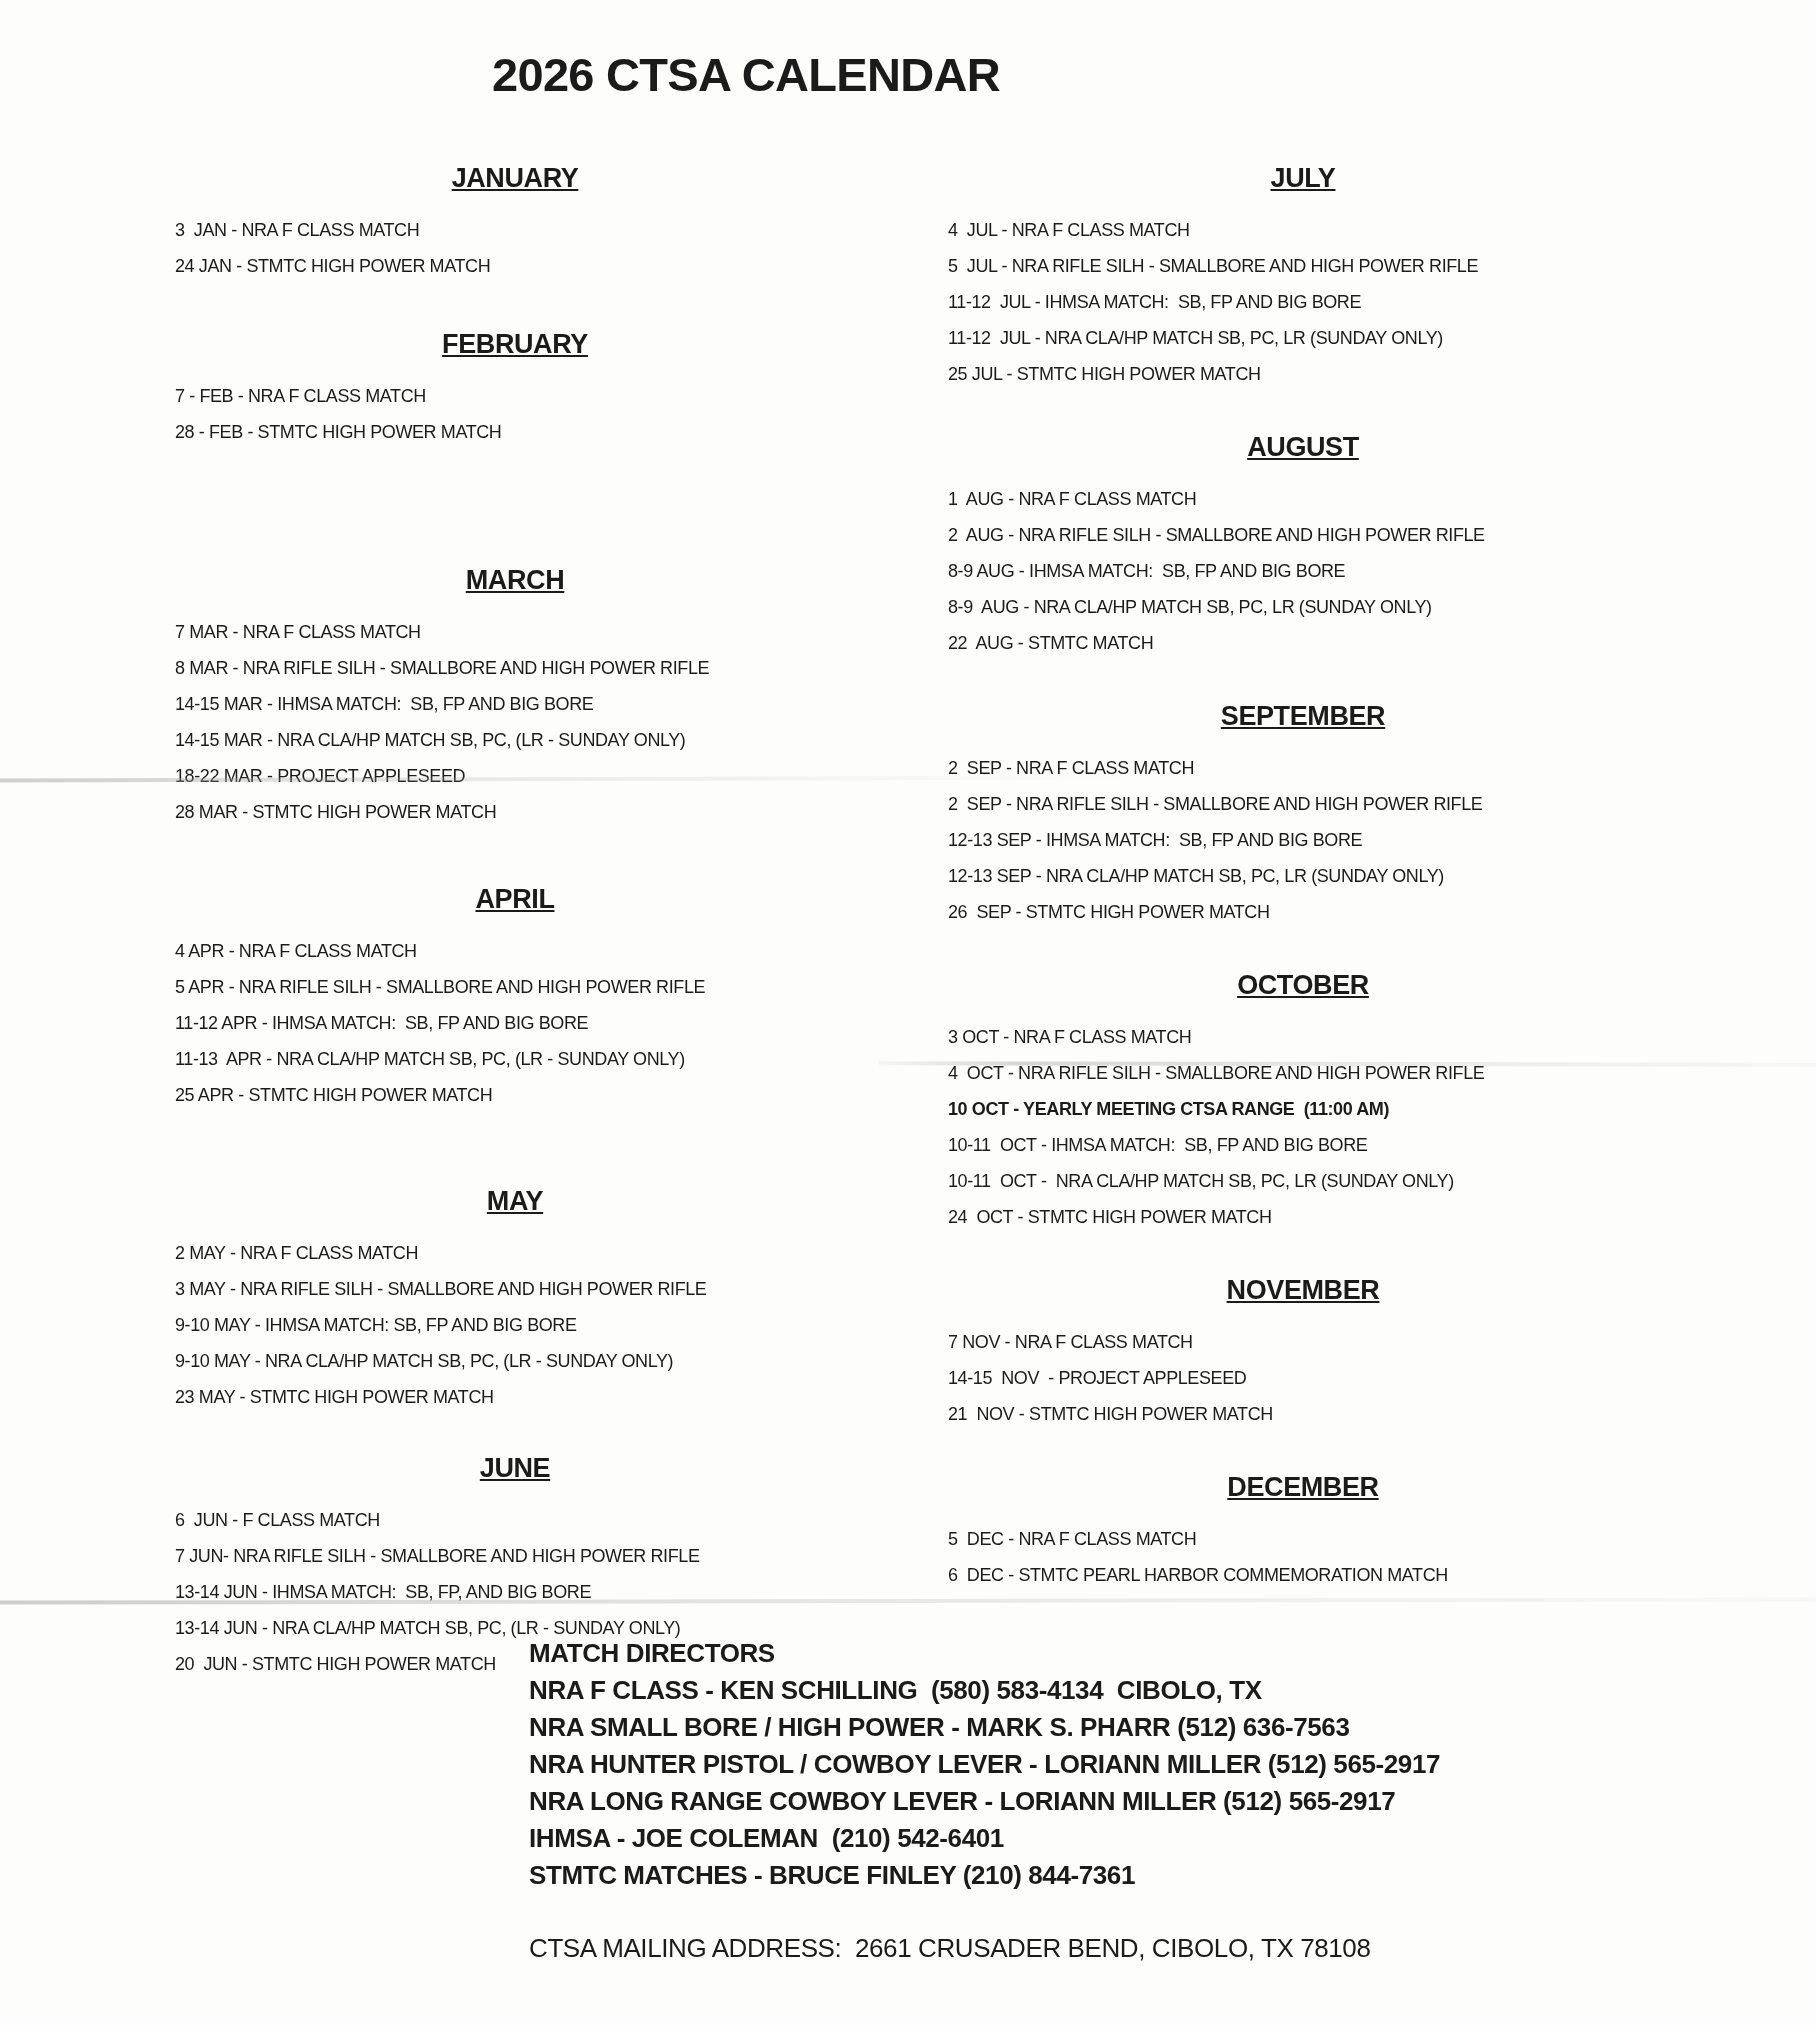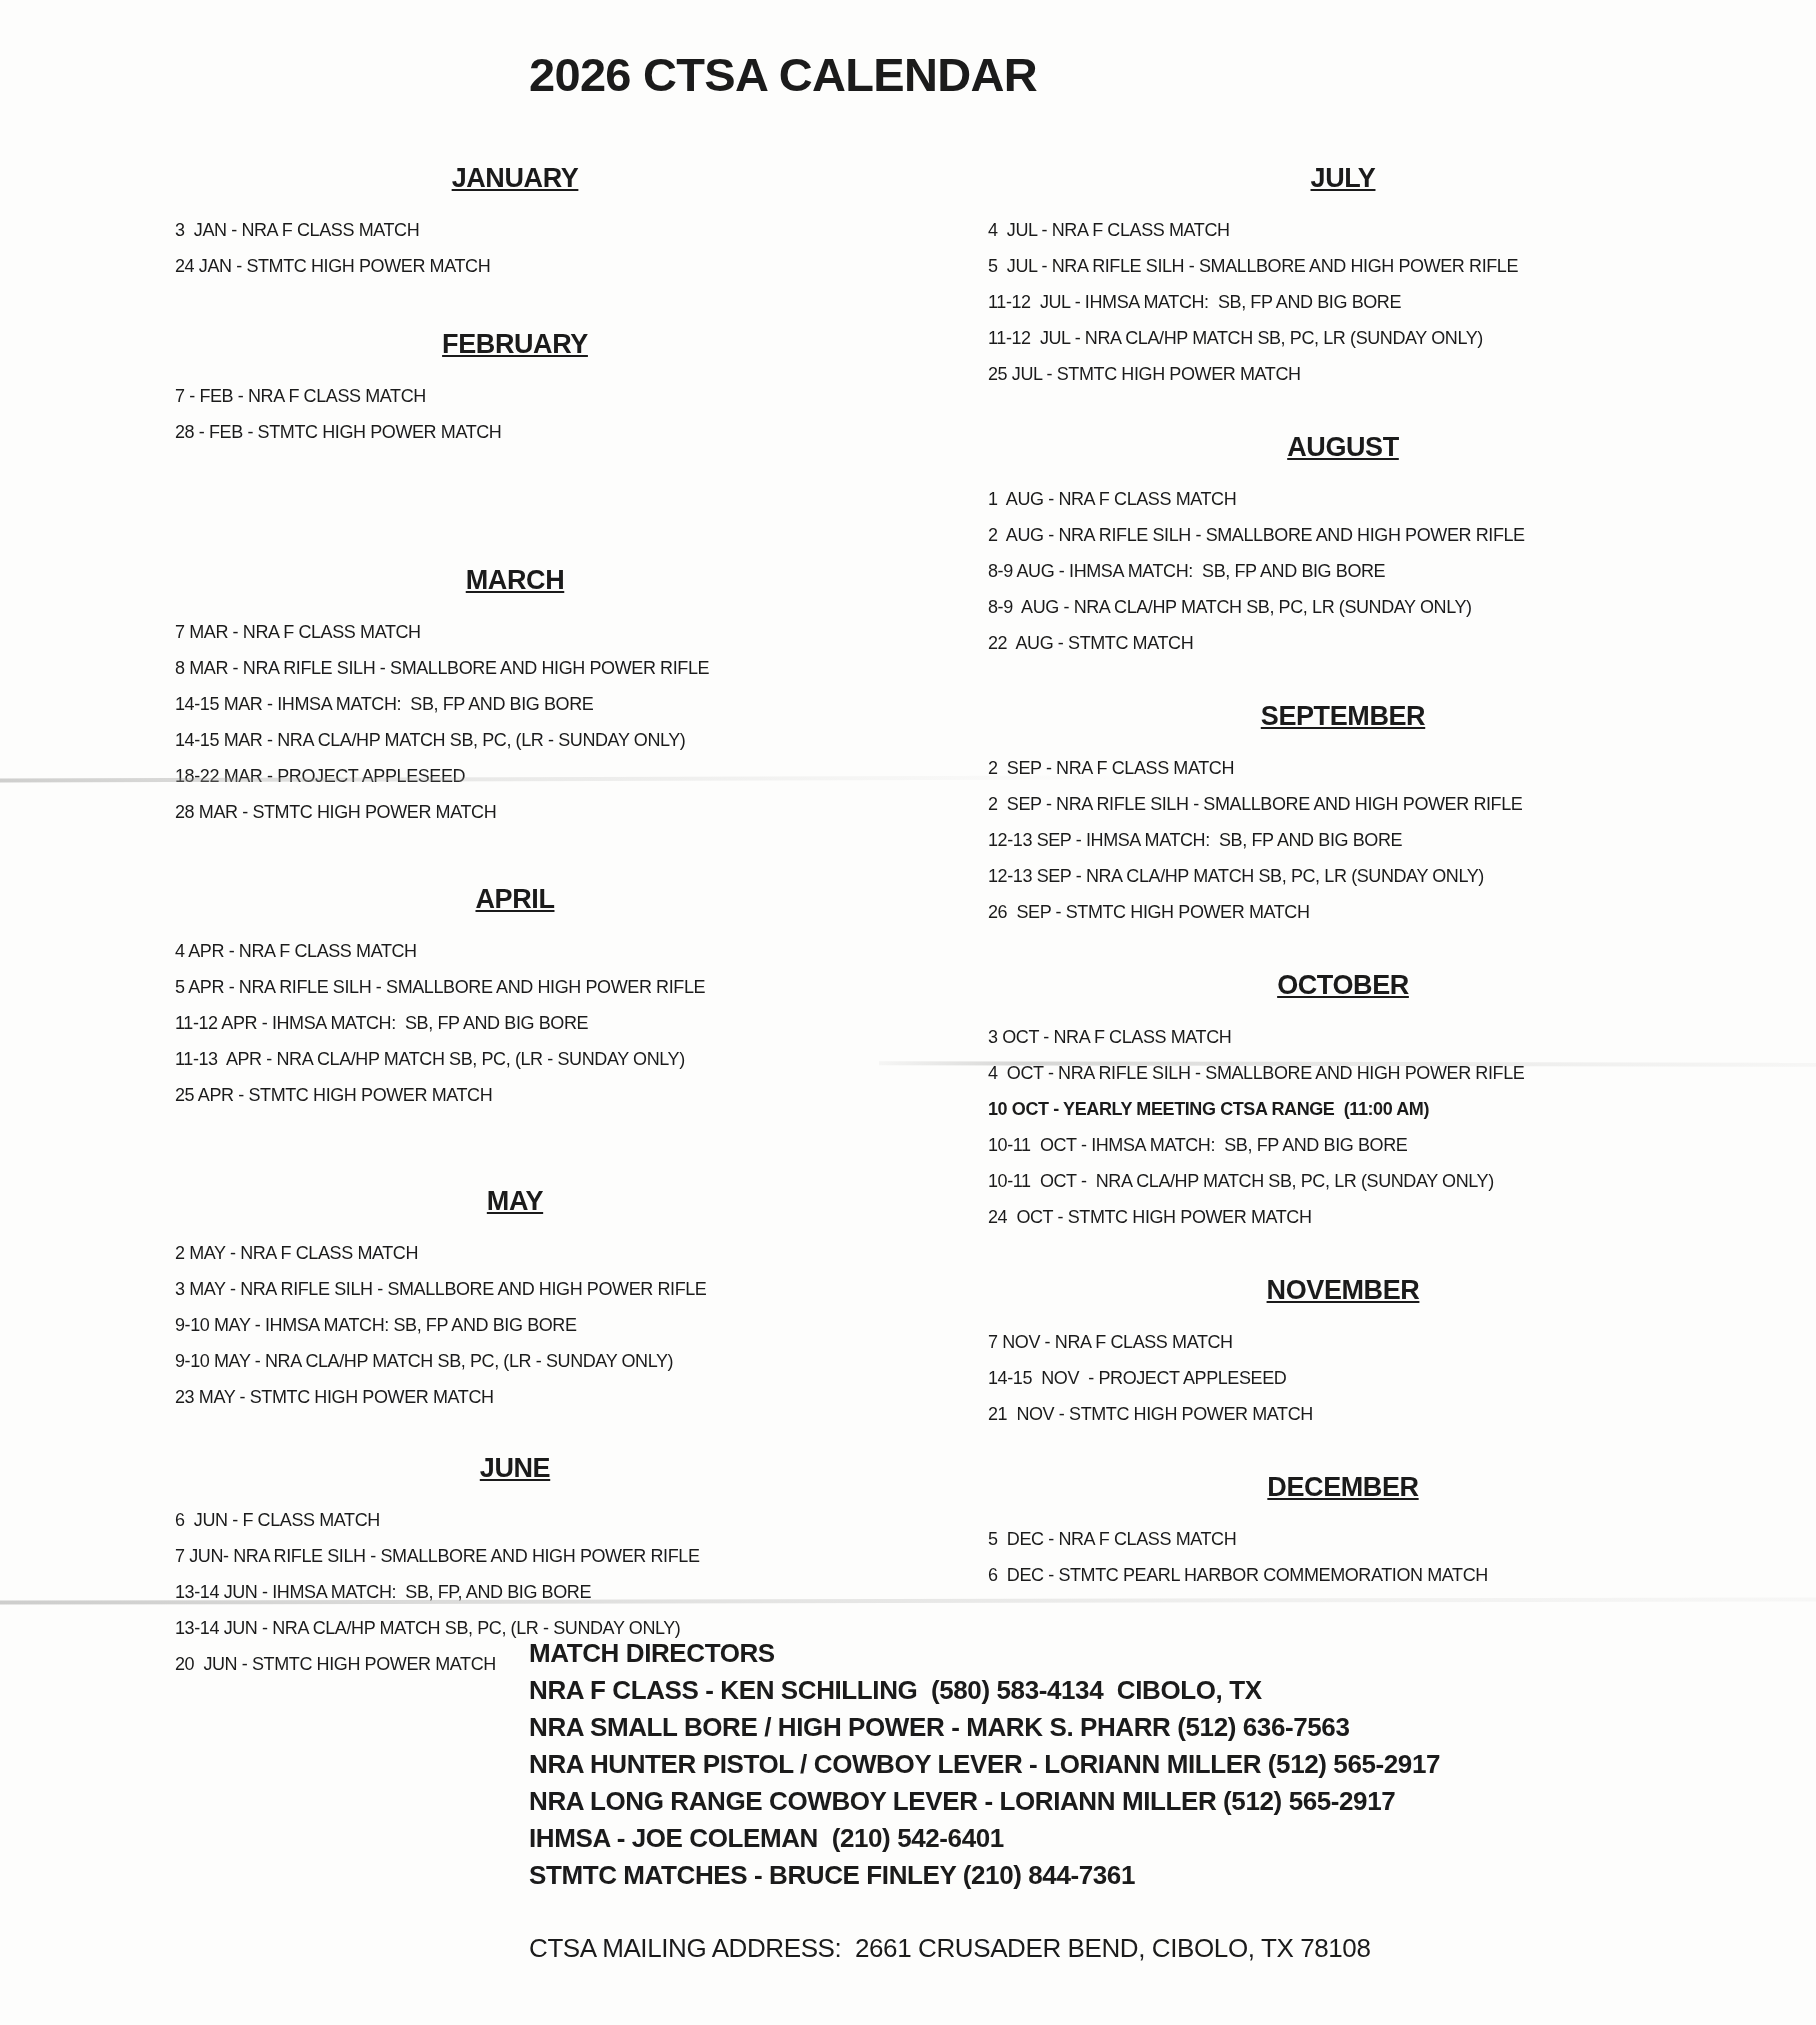--- a/index.html
+++ b/index.html
@@ -14,26 +14,25 @@
     background:var(--paper,#fdfdfc);
     color:var(--ink,#1b1b1b);
     overflow:hidden;
   }
   
   #doc-title{
     position:absolute;top:16px;left:0;width:1492px;
     text-align:center;
     font-size:47px;font-weight:700;letter-spacing:-0.7px;
     white-space:pre;
-    margin-left:37px;
   }
   
   .col{position:absolute;top:144px;}
   #col-left{left:147px;width:736px;}
-  #col-right{left:960px;width:766px;}
+  #col-right{left:920px;width:766px;}
   .month{margin:0;}
   .col .month + .month{margin-top:37px;}
   
   #col-left .month:nth-of-type(2){margin-top:42px;}
   #col-left .month:nth-of-type(3){margin-top:112px;}
   #col-left .month:nth-of-type(4){margin-top:51px;}
   #col-left .month:nth-of-type(5){margin-top:70px;}
   #col-left .month:nth-of-type(6){margin-top:35px;}
   .month-head{
     margin:16px;

